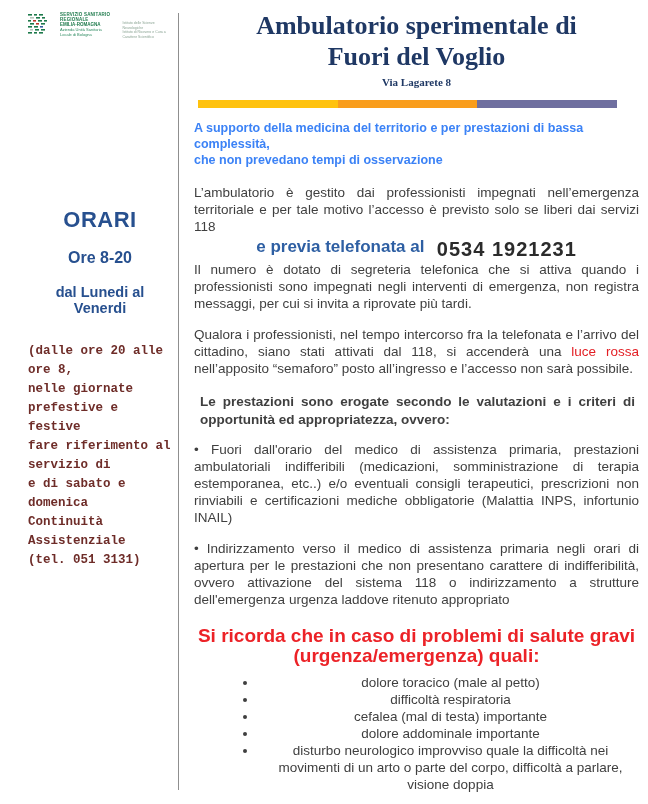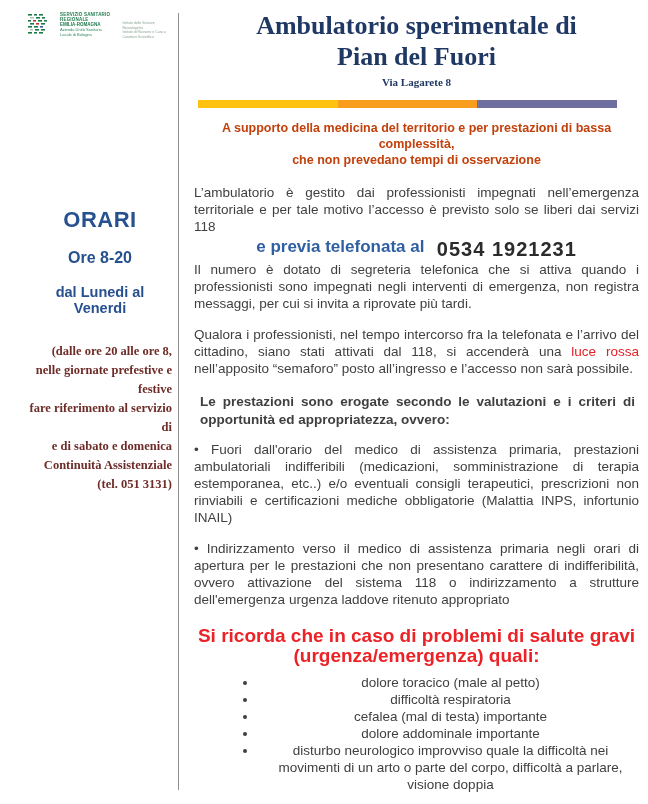--- a/index.html
+++ b/index.html
@@ -12,34 +12,34 @@
   .logo-text{line-height:5px;}
   .logo-l1{font-size:4.5px;font-weight:bold;color:#1d7a4b;letter-spacing:.2px;}
   .logo-l2{font-size:4.5px;font-weight:bold;color:#1d7a4b;}
   .logo-l3{font-size:4px;color:#2e8b61;}
   .logo-side{margin-top:9px;line-height:4.5px;}
   .logo-side div{font-size:3.5px;color:#8aa393;}
   .orari-block{text-align:center;margin-top:168px;}
   .orari-title{color:#27508f;font-weight:bold;font-size:22px;letter-spacing:.5px;}
   .orari-hours{color:#27508f;font-weight:bold;font-size:16px;margin-top:16px;}
   .orari-days{color:#27508f;font-weight:bold;font-size:14.5px;margin-top:17px;}
-  .orari-note{margin-top:26px;font-family:Liberation Serif, serif;font-weight:bold;
-              color:#6e2c28;font-size:12.5px;line-height:19px;text-align:right;}
+  .orari-note{margin-top:26px;font-family:Liberation Mono, monospace;font-weight:bold;
+              color:#6e2c28;font-size:12.5px;line-height:19px;text-align:left;}
   
   .divider{width:1px;background:#8f8f8f;margin:13px 0 14px 0;}
   
   .col-main{flex:1;box-sizing:border-box;padding:10px 9px 0 15px;}
   .title{font-family:"Liberation Serif",serif;font-weight:bold;color:#1f3864;
          font-size:26px;line-height:31px;text-align:center;}
   .address{font-family:"Liberation Serif",serif;font-weight:bold;color:#1f3864;
            font-size:11px;text-align:center;margin-top:4px;}
   .bar{display:flex;height:8px;margin:12px 22px 0 4px;}
   .bar-seg{flex:1;}
-  .subtitle{color:#c2410c;font-weight:bold;font-size:12.5px;line-height:16px;
-            text-align:center;margin-top:12px;}
+  .subtitle{color:#3b82f6;font-weight:bold;font-size:12.5px;line-height:16px;
+            text-align:left;margin-top:12px;}
   .par{font-size:13.5px;line-height:17px;text-align:justify;margin-top:0;}
   .mt16{margin-top:16px;} .mt14{margin-top:14px;}
   .phone-line{text-align:center;margin-top:2px;white-space:nowrap;}
   .phone-label{color:#2e5fa3;font-weight:bold;font-size:17px;vertical-align:4px;}
   .phone-number{color:#2b2b2b;font-weight:bold;font-size:20px;letter-spacing:1px;margin-left:8px;}
   .red-inline{color:#e31e24;}
   .bold-intro{font-weight:bold;font-size:13.5px;line-height:18px;text-align:justify;
               margin:16px 4px 0 6px;}
   .bullet-par{font-size:13.5px;line-height:17px;text-align:justify;margin-top:12px;}
   .bullet-par::before{content:"\2022\00a0 ";}
@@ -108,21 +108,21 @@
         <div>(tel. 051 3131)</div>
       </div>
     </div>
   </div>
 
   <div class="divider"></div>
 
   <div class="col-main">
     <div class="title">
       <div>Ambulatorio sperimentale di</div>
-      <div>Pian del Fuori</div>
+      <div>Fuori del Voglio</div>
     </div>
     <div class="address">Via Lagarete 8</div>
 
     <div class="bar">
       <span class="bar-seg" style="background: rgb(255, 194, 14);"></span>
       <span class="bar-seg" style="background: rgb(249, 157, 28);"></span>
       <span class="bar-seg" style="background: rgb(111, 111, 159);"></span>
     </div>
 
     <div class="subtitle">

